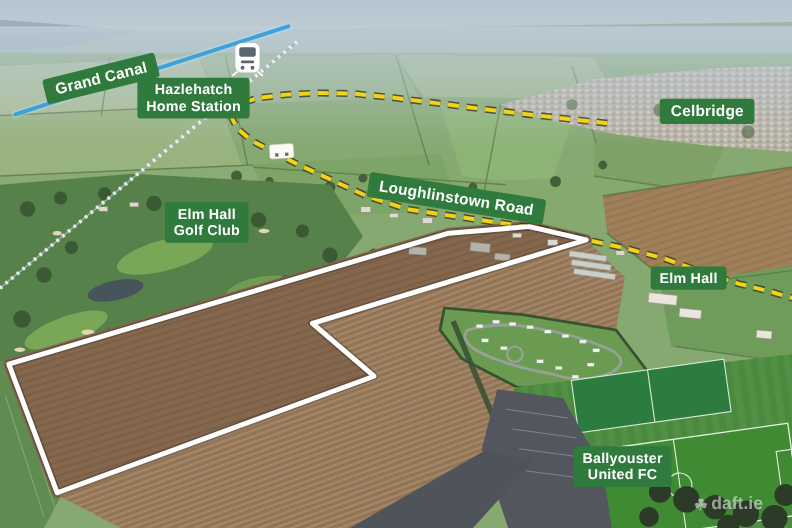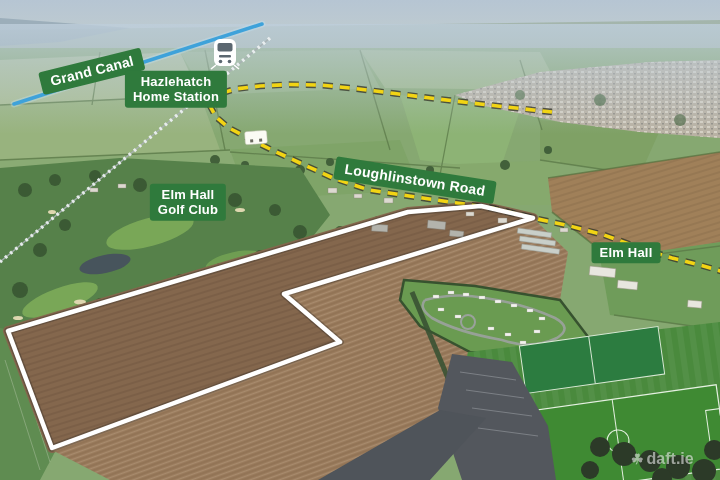--- a/index.html
+++ b/index.html
@@ -318,33 +318,40 @@
 
 <div class="label single rot-canal" style="left:92px;top:71px;">
   <span>Grand Canal</span>
 </div>
 
 <div class="label" style="left:176px;top:89px;">
   <span>Hazlehatch</span>
   <span>Home Station</span>
 </div>
 
+<div class="label single" style="left:643px;top:101px;">
+  <span>Celbridge</span>
+</div>
 
 <div class="label" style="left:188px;top:202px;">
   <span>Elm Hall</span>
   <span>Golf Club</span>
 </div>
 
 <div class="label single rot-road" style="left:415px;top:180px;">
   <span>Loughlinstown Road</span>
 </div>
 
 <div class="label" style="left:626px;top:253px;">
   <span>Elm Hall</span>
 </div>
 
+<div class="label" style="left:566px;top:424px;">
+  <span>Ballyouster</span>
+  <span>United FC</span>
+</div>
 
 <div class="watermark">
   <span class="shamrock">☘</span>
   <span>daft.ie</span>
 </div>
 
 </div>
 
 </body></html>

